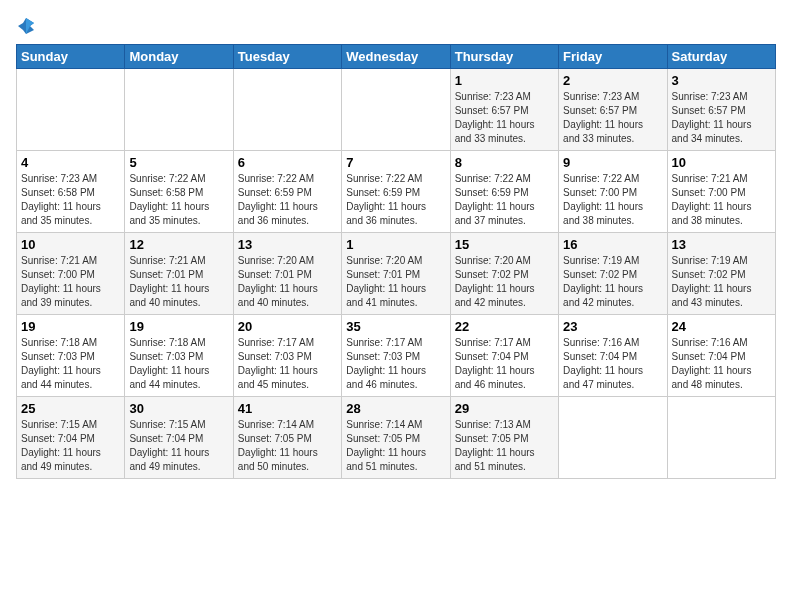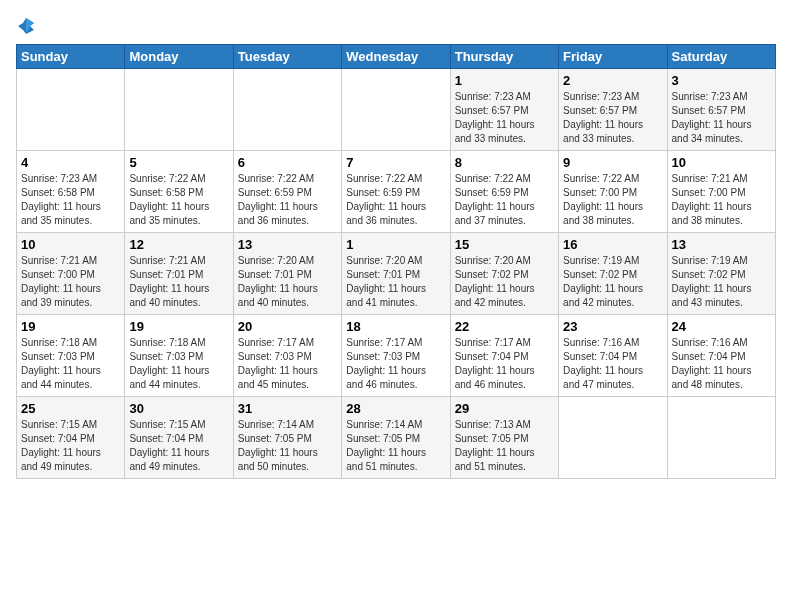--- a/index.html
+++ b/index.html
@@ -257,21 +257,21 @@
 and 44 minutes.</div>
         </td>
         <td>
           <div class="day-number">20</div>
           <div class="day-info" style="white-space: pre-line;">Sunrise: 7:17 AM
 Sunset: 7:03 PM
 Daylight: 11 hours
 and 45 minutes.</div>
         </td>
         <td>
-          <div class="day-number">18</div>
+          <div class="day-number">35</div>
           <div class="day-info" style="white-space: pre-line;">Sunrise: 7:17 AM
 Sunset: 7:03 PM
 Daylight: 11 hours
 and 46 minutes.</div>
         </td>
         <td>
           <div class="day-number">22</div>
           <div class="day-info" style="white-space: pre-line;">Sunrise: 7:17 AM
 Sunset: 7:04 PM
 Daylight: 11 hours
@@ -301,21 +301,21 @@
 and 49 minutes.</div>
         </td>
         <td>
           <div class="day-number">30</div>
           <div class="day-info" style="white-space: pre-line;">Sunrise: 7:15 AM
 Sunset: 7:04 PM
 Daylight: 11 hours
 and 49 minutes.</div>
         </td>
         <td>
-          <div class="day-number">31</div>
+          <div class="day-number">41</div>
           <div class="day-info" style="white-space: pre-line;">Sunrise: 7:14 AM
 Sunset: 7:05 PM
 Daylight: 11 hours
 and 50 minutes.</div>
         </td>
         <td>
           <div class="day-number">28</div>
           <div class="day-info" style="white-space: pre-line;">Sunrise: 7:14 AM
 Sunset: 7:05 PM
 Daylight: 11 hours

